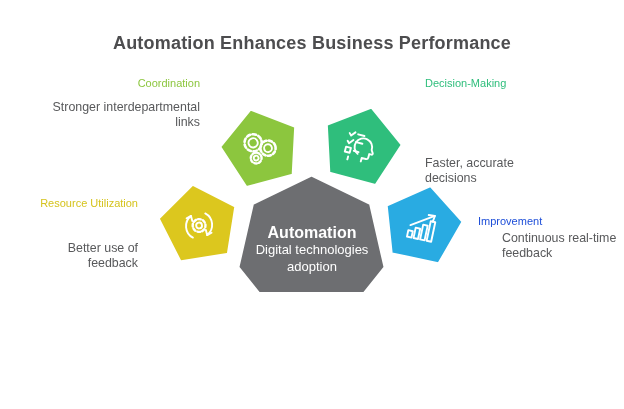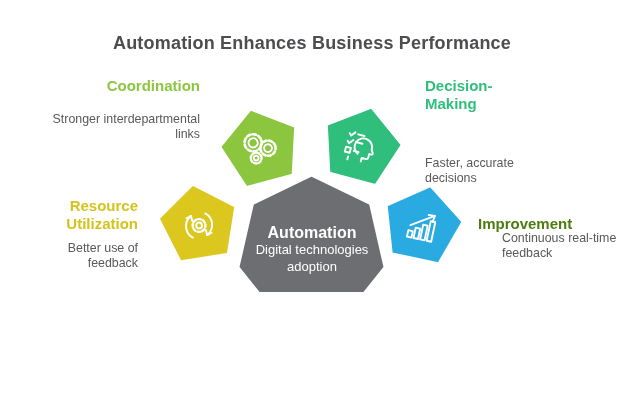--- a/index.html
+++ b/index.html
@@ -5,29 +5,29 @@
   html,body{margin:0;padding:0;background:#fff;}
   .stage{
     position:relative;width:624px;height:292px;background:#ffffff;overflow:hidden;
     font-family:"Liberation Sans", sans-serif;
   }
   .title{
     position:absolute;top:33px;left:0;width:624px;text-align:center;
     font-size:18px;font-weight:bold;color:#4D4D4F;letter-spacing:.2px;
   }
   svg.diagram{position:absolute;left:0;top:0;}
-  .label{position:absolute;font-weight:bold;font-size:15px;line-height:1.2;}
+  .label{position:absolute;font-weight:normal;font-size:11px;line-height:1.2;}
   .desc{position:absolute;font-size:12.4px;line-height:1.24;color:#58595B;}
   .lime{color:#8CC63E;}
   .emerald{color:#2FBE7C;}
   .yellow{color:#D5C31D;}
-  .blue{color:#4d7c0f;}
+  .blue{color:#1d4ed8;}
   .t-right{text-align:right;}
   .lbl-coordination{left:60px;top:77px;width:140px;}
-  .desc-coordination{left:52px;top:112px;width:148px;}
+  .desc-coordination{left:52px;top:100px;width:148px;}
   .lbl-decision{left:425px;top:77px;width:95px;}
   .desc-decision{left:425px;top:120px;width:112px;margin-top:36px;}
   .lbl-resource{left:18px;top:197px;width:120px;}
   .desc-resource{left:18px;top:241px;width:120px;}
   .lbl-improvement{left:478px;top:215px;width:120px;}
   .desc-improvement{left:478px;top:231px;width:132px;margin-left:24px;}
   .center-text{
     position:absolute;left:236px;top:224px;width:152px;text-align:center;color:#fff;
   }
   .center-text .head{font-size:16px;font-weight:bold;}

